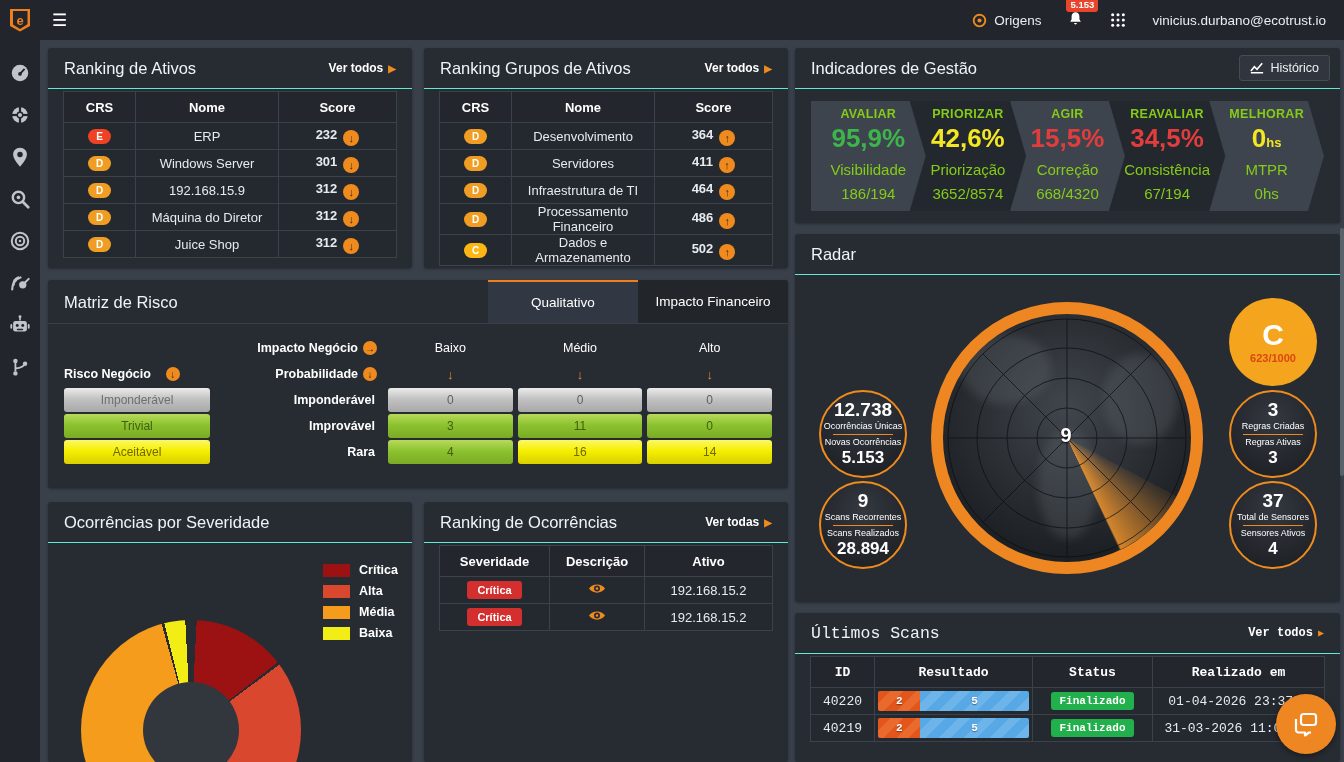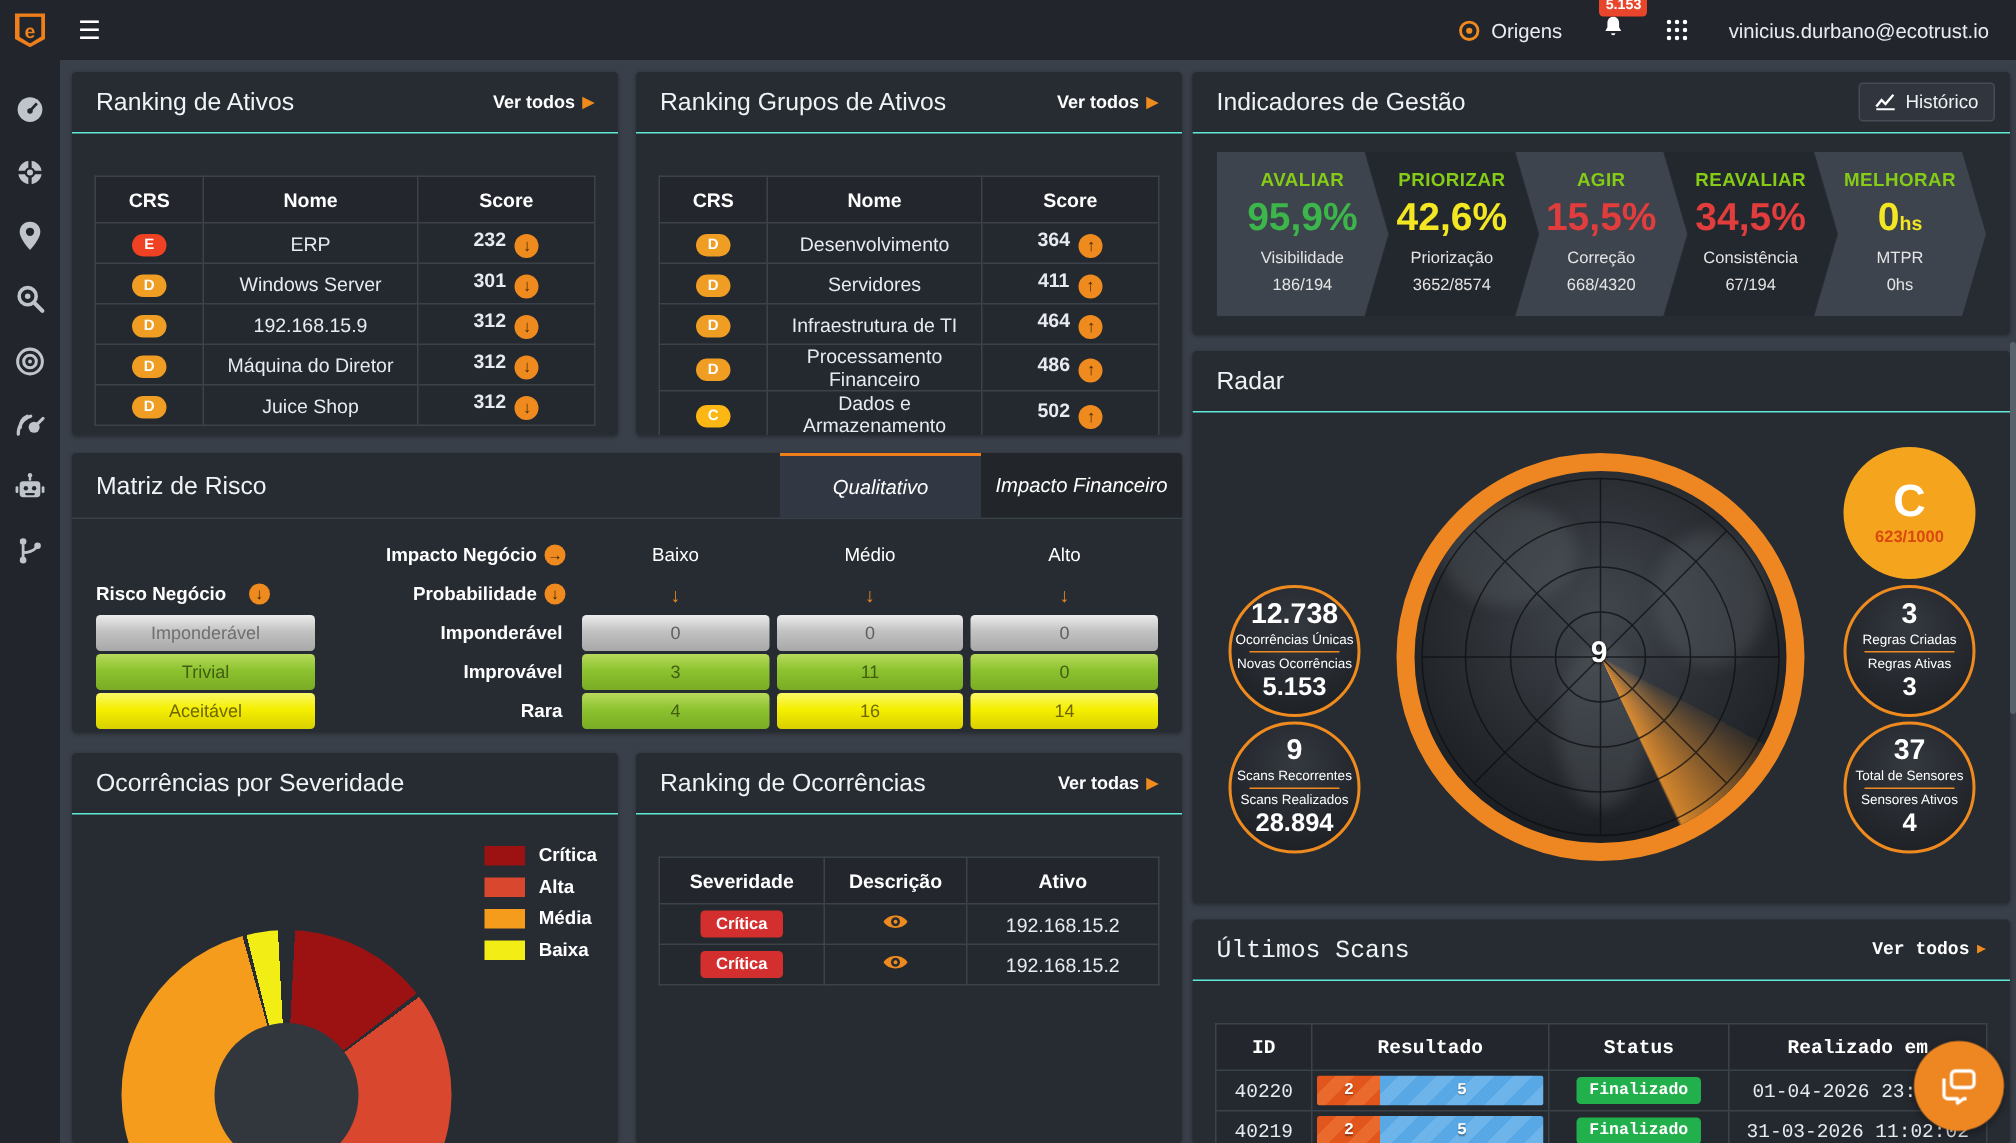--- a/index.html
+++ b/index.html
@@ -35,21 +35,21 @@
   .phead { height:41px; display:flex; align-items:center; justify-content:space-between;
            padding:0 16px; border-bottom:1px solid #5eead4; }
   .ptitle { color:#f0f3f6; font-size:16.5px; }
   .plink { color:#fff; font-size:12px; font-weight:bold; cursor:pointer; display:flex; align-items:center; gap:5px; }
   .plink .arr { color:#ef8b1e; font-size:10px; }
   .row2 { display:flex; gap:12px; height:242px; margin-bottom:12px; }
   .row2 .panel { width:364px; }
   .row3 { display:flex; gap:12px; height:260px; }
   .row3 .panel { width:364px; }
   
-  table { border-collapse:collapse; width:calc(100% - 30px); margin:28px 15px; }
+  table { border-collapse:collapse; width:calc(100% - 30px); margin:2px 15px; }
   th,td { border:1px solid #3c424a; text-align:center; }
   th { color:#fff; font-size:13px; height:31px; background:#23272d; }
   td { color:#e7ebf0; font-size:13px; height:27px; background:#24282f; }
   .crs { display:inline-block; min-width:23px; padding:2px 6px; border-radius:9px;
          color:#fff; font-size:10px; font-weight:bold; }
   .crs-E { background:#ef4123; } .crs-D { background:#f09d24; } .crs-C { background:#fdb714; }
   .score-num { font-weight:bold; }
   .trend { display:inline-flex; width:16px; height:16px; border-radius:50%; background:#ef8b1e;
            color:#4a2a04; font-weight:bold; font-size:11px; align-items:center; justify-content:center;
            margin-left:6px; vertical-align:-3px; }
@@ -60,29 +60,29 @@
   .chevrons { display:flex; padding:12px 16px 0 16px; }
   .chev { flex:1; height:110px; display:flex; flex-direction:column; align-items:center;
           justify-content:center; clip-path:polygon(0 0,calc(100% - 16px) 0,100% 50%,calc(100% - 16px) 100%,0 100%,16px 50%); }
   .chev:first-child { clip-path:polygon(0 0,calc(100% - 16px) 0,100% 50%,calc(100% - 16px) 100%,0 100%); }
   .chev + .chev { margin-left:-15px; }
   .chev.light { background:#3d444e; } .chev.dark { background:#23272e; }
   .chev .lab { color:#84cc16; font-size:12.5px; font-weight:bold; letter-spacing:.3px; }
   .chev .val { font-size:26px; font-weight:bold; margin:2px 0 4px; }
   .chev .val .sfx { font-size:13px; }
   .v-green{color:#3cb54a;} .v-yellow{color:#f2e722;} .v-red{color:#e23d3d;}
-  .chev .met,.chev .frac { color:#e5e5e5; font-size:11px; line-height:1.55; }
+  .chev .met,.chev .frac { color:#84cc16; font-size:15px; line-height:1.55; }
   
   .p-mx { height:304px; margin-bottom:14px; }
   .mx-head { height:44px; display:flex; align-items:flex-end; justify-content:space-between;
              padding:0 0 0 16px; border-bottom:1px solid #3a4047; }
   .mx-title { color:#f0f3f6; font-size:16.5px; margin-bottom:11px; }
   .tabs { display:flex; height:44px; }
-  .tab { width:134px; display:flex; align-items:center; justify-content:center; color:#fff;
-         font-size:13.5px; cursor:pointer; background:#22262b;font-style:italic; }
+  .tab { width:150px; display:flex; align-items:center; justify-content:center; color:#fff;
+         font-size:13.5px; cursor:pointer; background:#22262b; }
   .tab.active { background:#323843; border-top:3px solid #ef7f1a; }
   .mx { display:grid; grid-template-columns:146px 168px 1fr 1fr 1fr; gap:2px 5px; padding:12px 16px 0 16px; }
   .mxh { color:#fff; font-size:12.5px; font-weight:bold; display:flex; align-items:center; height:24px; }
   .mxh.c { justify-content:center; font-weight:normal; }
   .mxh.r { justify-content:flex-end; padding-right:6px; gap:5px; }
   .mxh.l { justify-content:flex-start; gap:15px; }
   .circ { display:inline-flex; width:14px; height:14px; border-radius:50%; background:#ef8b1e;
           color:#33210a; font-size:10px; font-weight:bold; align-items:center; justify-content:center; }
   .plain-arr { color:#ef8b1e; font-weight:bold; font-size:13px; }
   .m-cell,.m-label { height:24px; border-radius:3px; display:flex; align-items:center;

